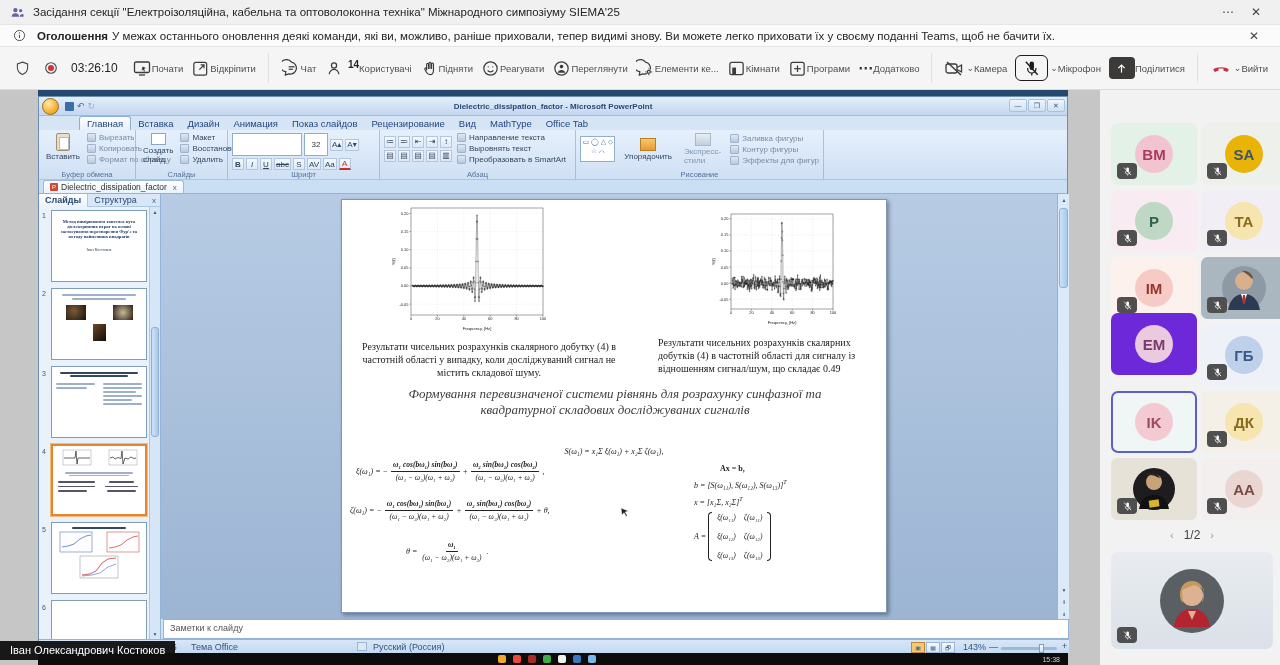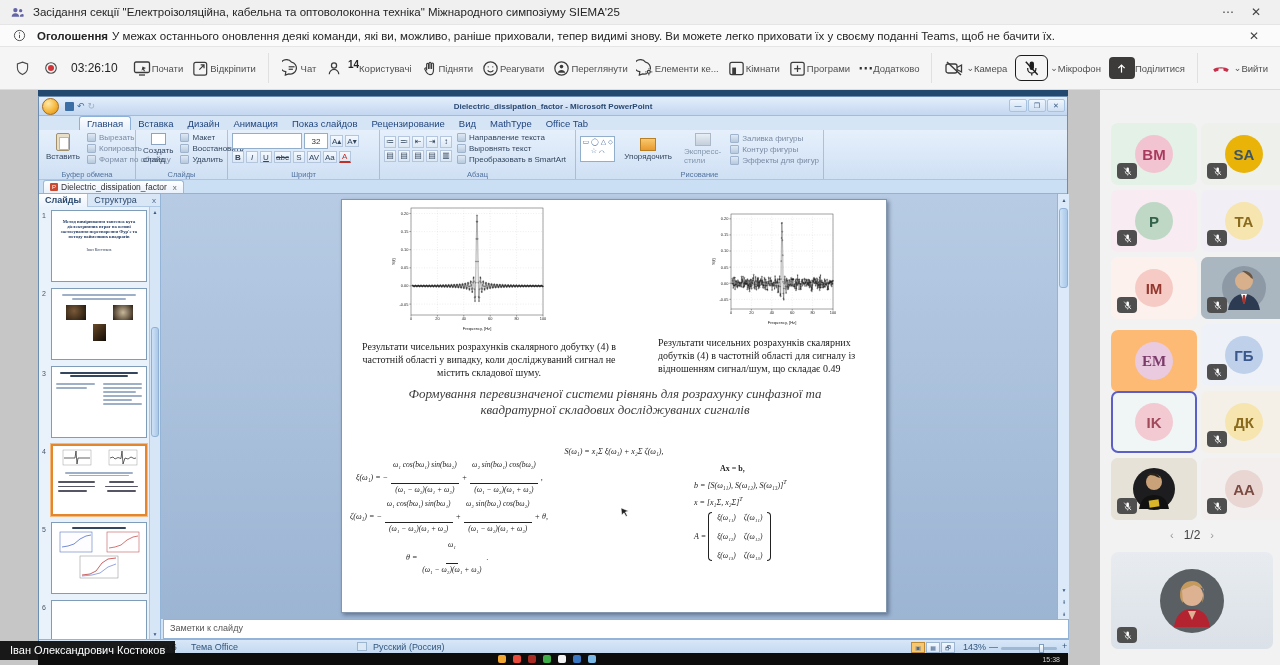--- a/index.html
+++ b/index.html
@@ -65,21 +65,21 @@
   .rgrp { position:relative; border-right:1px solid rgba(140,170,205,.65); padding:3px 4px 11px; }
   .rgl { position:absolute; bottom:0; left:0; right:0; text-align:center; font-size:7.5px; color:#51729e; }
   .rbig { display:flex; flex-direction:column; align-items:center; font-size:8px; color:#33465e; gap:1px; padding:0 3px; }
   .rrows { display:flex; flex-direction:column; gap:2px; font-size:8px; color:#7b8ba3; }
   .rrows.en { color:#33465e; }
   .rrow { display:flex; align-items:center; gap:3px; white-space:nowrap; }
   .ric { width:9px; height:9px; background:linear-gradient(#dfe9f5,#b7c9dd); border:1px solid #9fb4cc; border-radius:1px; }
   .clip { width:14px; height:18px; background:#e8dfc9; border:1px solid #a2906a; border-radius:2px; position:relative; }
   .clip::after { content:""; position:absolute; left:2px; top:3px; width:8px; height:11px; background:#fff; border:1px solid #b9b9b9; }
   .slideic { width:15px; height:12px; background:#fff; border:1px solid #8aa5c4; }
-  .fbox { height:16px; background:#fff; border:1px solid #93aecb; font-size:8px; color:#333;
+  .fbox { height:23px; background:#fff; border:1px solid #93aecb; font-size:8px; color:#333;
     display:flex; align-items:center; justify-content:center; padding:0 2px; }
   .fbtn { min-width:12px; height:12px; border:1px solid #b3c6dd; background:linear-gradient(#f4f9ff,#dcE8f5);
     font-size:8px; color:#33465e; display:flex; align-items:center; justify-content:center; padding:0 1px; }
   .shapebox { width:56px; height:26px; background:#fff; border:1px solid #93aecb; font-size:7px; color:#4a6fa5;
     line-height:1.3; text-align:center; overflow:hidden; }
   .ribbon .stack { display:flex; flex-direction:column; gap:2px; justify-content:center; }
 
   .offtabbar { position:absolute; left:0; top:83px; width:100%; height:14px; background:#cadff3;
     border-bottom:1px solid #8fb4d9; display:flex; align-items:flex-end; padding-left:4px; }
   .dtab { display:flex; align-items:center; gap:3px; background:linear-gradient(#ffffff,#e9f1fa);
@@ -123,21 +123,21 @@
 
   
   .slide { position:absolute; left:180px; top:5px; width:546px; height:414px; background:#fff;
     border:1px solid #8296ad; box-shadow:2px 2px 4px rgba(10,20,40,.4); font-family:"Liberation Serif","DejaVu Serif",serif; }
   .cap { position:absolute; font-size:10px; line-height:1.3; color:#1a1a1a; }
   .sl-heading { position:absolute; left:53px; top:186px; width:440px; text-align:center; font-style:italic;
     font-size:13px; line-height:1.25; color:#3d3d3d; }
   .eq { position:absolute; display:flex; align-items:center; gap:3px; font-size:8px; font-style:italic;
     color:#222; white-space:nowrap; }
   .frac { display:inline-flex; flex-direction:column; align-items:center; font-size:7.5px; }
-  .frac .n { border-bottom:0.8px solid #222; padding:0 2px 14px; }
+  .frac .n { border-bottom:0.8px solid #222; padding:0 2px 2px;font-weight:bold; }
   .frac .d { padding:1px 2px 0; }
   .eqcol { position:absolute; left:352px; top:264px; display:flex; flex-direction:column; gap:6px;
     font-size:8px; font-style:italic; color:#222; }
   .eqcol .sys { font-style:normal; font-weight:bold; margin-left:26px; }
   sup.tr { font-size:6px; }
   .mxwrap { display:flex; align-items:center; gap:2px; }
   .paren { width:4px; align-self:stretch; border:0.9px solid #222; }
   .paren.l { border-right:none; border-radius:5px 0 0 5px; }
   .paren.r { border-left:none; border-radius:0 5px 5px 0; }
   .mx { display:flex; flex-direction:column; gap:10px; padding:1px 3px; font-size:7.5px; }
@@ -1760,21 +1760,21 @@
       <path d="M27 53c2-12 9-16 16-16s14 4 16 16z" fill="#2c3a52"></path>
       <path d="M40 37h6l-3 10z" fill="#fff"></path>
       <path d="M42 38h2l1 6-2 3-2-3z" fill="#a8342c"></path>
     </svg>
     <div class="mutebadge">
         <svg viewBox="0 0 20 20" width="11" height="11">
           <use href="#i-mic-off"></use>
         </svg>
       </div>
   </div>
-  <div class="tile" style="left: 11px; top: 240px; background: #fdba74; font-family: Liberation Serif, serif;">
+  <div class="tile" style="left: 11px; top: 223px; background: #6d28d9;">
     <div class="pcircle" style="background: rgb(233, 202, 223); color: rgb(124, 58, 107);">
         <span>EM</span>
       </div>
   </div>
   <div class="tile" style="left: 101px; top: 234px; background: rgb(238, 241, 248);">
     <div class="pcircle" style="background: rgb(191, 208, 234); color: rgb(58, 88, 140);">
         <span>ГБ</span>
       </div>
     <div class="mutebadge">
         <svg viewBox="0 0 20 20" width="11" height="11">

